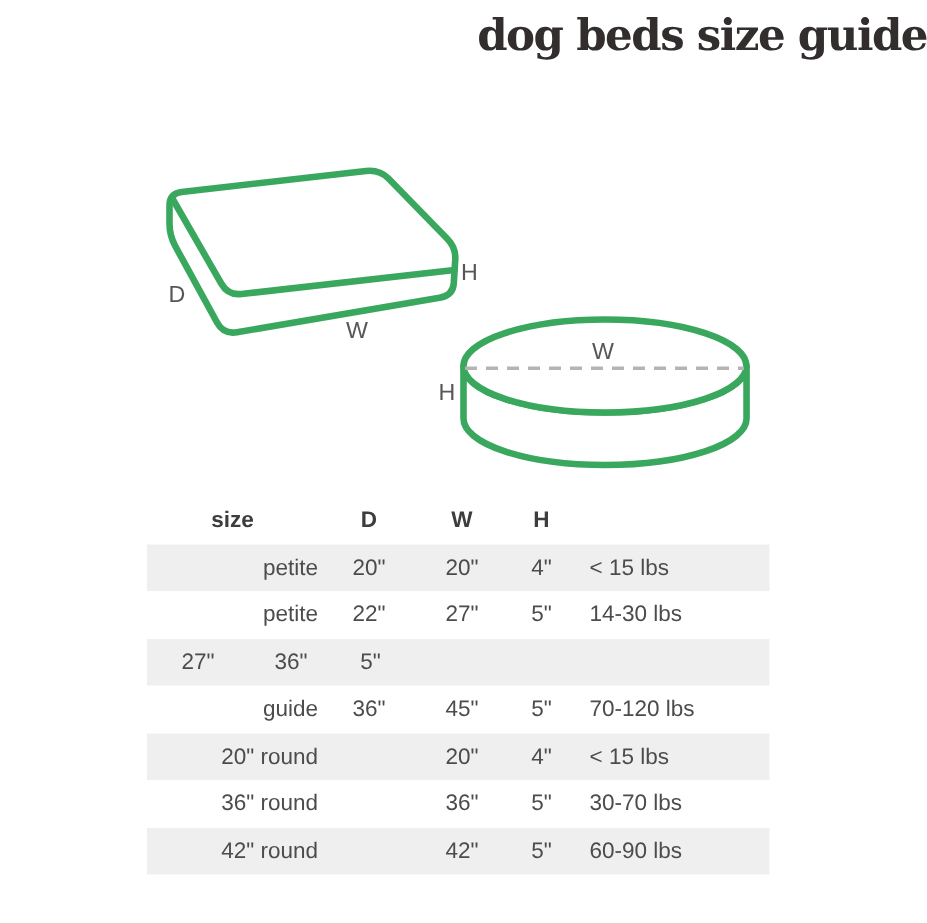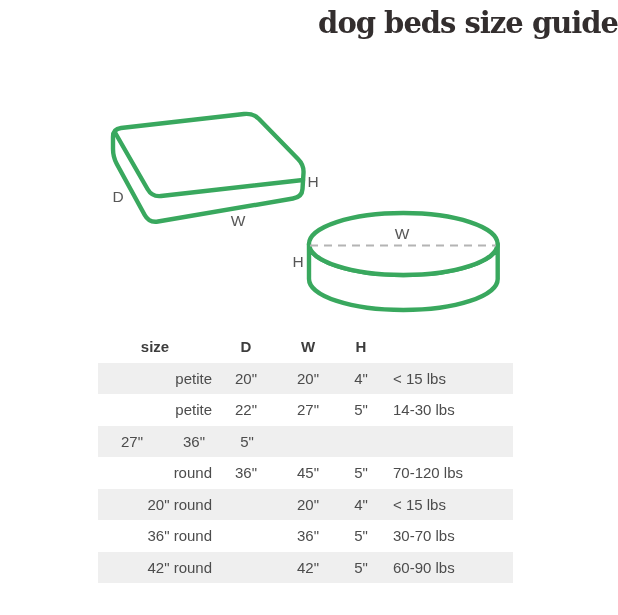--- a/index.html
+++ b/index.html
@@ -117,21 +117,21 @@
     <div class="cell c-weight">14-30 lbs</div>
   </div>
 
   <div class="trow striped">
     <div class="cell c-d">27"</div>
     <div class="cell c-w">36"</div>
     <div class="cell c-h">5"</div>
   </div>
 
   <div class="trow">
-    <div class="cell c-size">round</div>
+    <div class="cell c-size">guide</div>
     <div class="cell c-d">36"</div>
     <div class="cell c-w">45"</div>
     <div class="cell c-h">5"</div>
     <div class="cell c-weight">70-120 lbs</div>
   </div>
 
   <div class="trow striped">
     <div class="cell c-size">20" round</div>
     <div class="cell c-d"></div>
     <div class="cell c-w">20"</div>

